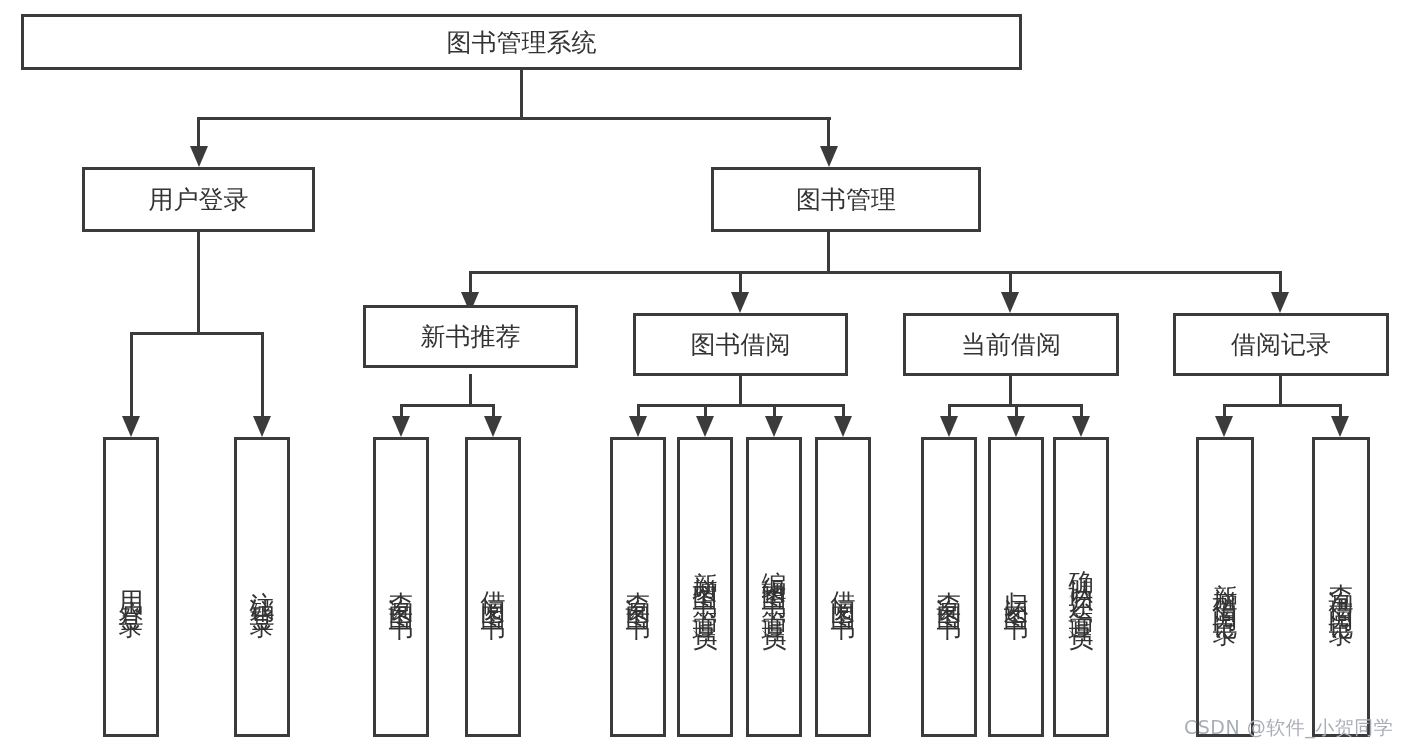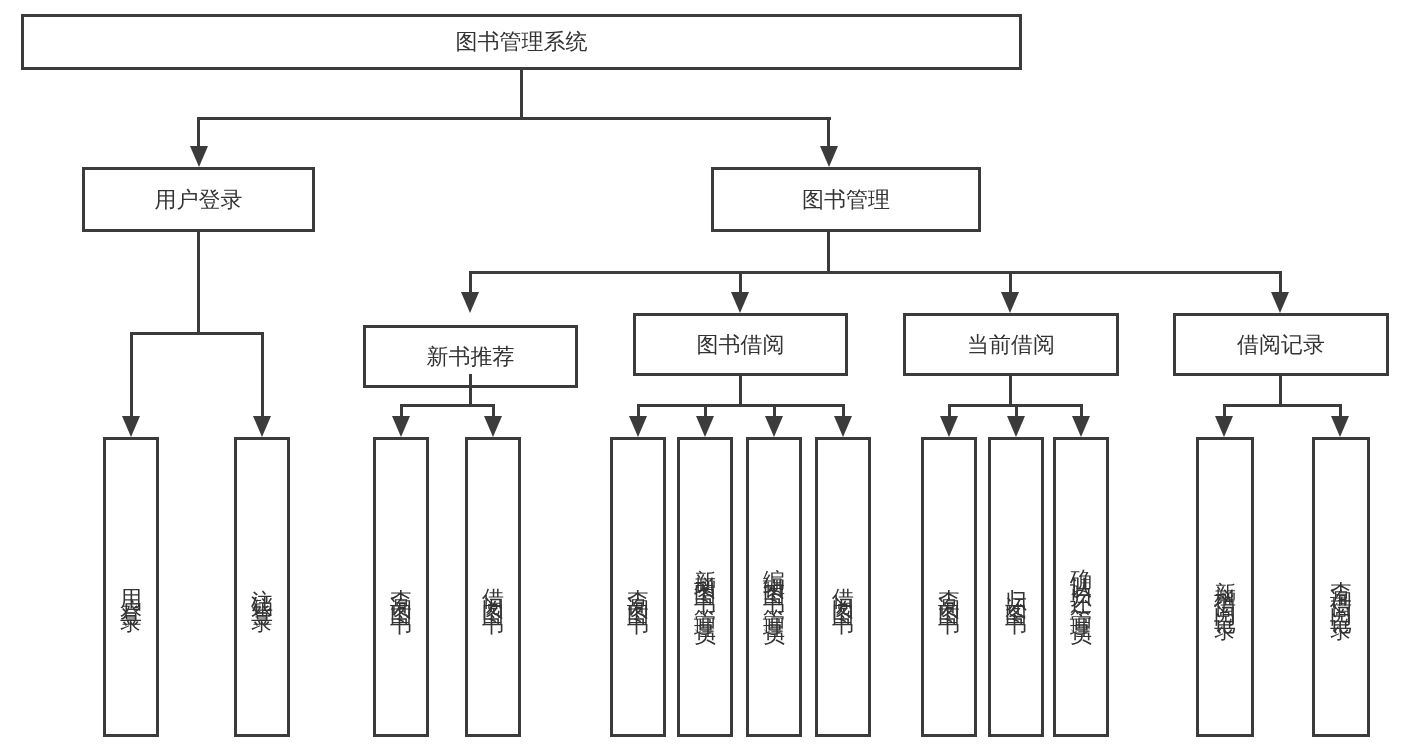--- a/index.html
+++ b/index.html
@@ -12,21 +12,21 @@
   }
   
   .box {
     position:absolute;
     box-sizing:border-box;
     border:3px solid #3b3b3b;
     background:#ffffff;
     display:flex;
     align-items:center;
     justify-content:center;
-    font-size:22px;
+    font-size:25px;
     color:#333333;
     white-space:nowrap;
   }
   .vbox {
     writing-mode:vertical-rl;
     text-orientation:mixed;
     letter-spacing:8px;
     line-height:1.0;
   }
   
@@ -77,21 +77,21 @@
   <div class="h" style="left:469px;top:271px;width:813px"></div>
   <div class="v" style="left:469px;top:271px;height:24px"></div>
   <div class="ah" style="left:461px;top:292px"></div>
   <div class="v" style="left:739px;top:271px;height:24px"></div>
   <div class="ah" style="left:731px;top:292px"></div>
   <div class="v" style="left:1009px;top:271px;height:24px"></div>
   <div class="ah" style="left:1001px;top:292px"></div>
   <div class="v" style="left:1279px;top:271px;height:24px"></div>
   <div class="ah" style="left:1271px;top:292px"></div>
 
-  <div class="box" style="left:363px;top:325px;width:215px;height:63px">新书推荐</div>
+  <div class="box" style="left:363px;top:305px;width:215px;height:63px">新书推荐</div>
   <div class="box" style="left:633px;top:313px;width:215px;height:63px">图书借阅</div>
   <div class="box" style="left:903px;top:313px;width:216px;height:63px">当前借阅</div>
   <div class="box" style="left:1173px;top:313px;width:216px;height:63px">借阅记录</div>
 
   <div class="v" style="left:469px;top:374px;height:33px"></div>
   <div class="v" style="left:739px;top:374px;height:33px"></div>
   <div class="v" style="left:1009px;top:374px;height:33px"></div>
   <div class="v" style="left:1279px;top:374px;height:33px"></div>
 
   <div class="h" style="left:400px;top:404px;width:94px"></div>
@@ -136,14 +136,15 @@
   <div class="box vbox" style="left:746px;top:437px;width:56px;height:300px">编辑图书（管理员）</div>
   <div class="box vbox" style="left:815px;top:437px;width:56px;height:300px">借阅图书</div>
 
   <div class="box vbox" style="left:921px;top:437px;width:56px;height:300px">查询图书</div>
   <div class="box vbox" style="left:988px;top:437px;width:56px;height:300px">归还图书</div>
   <div class="box vbox" style="left:1053px;top:437px;width:56px;height:300px">确认归还（管理员）</div>
 
   <div class="box vbox" style="left:1196px;top:437px;width:58px;height:300px">新增借阅记录</div>
   <div class="box vbox" style="left:1312px;top:437px;width:58px;height:300px">查询借阅记录</div>
 
+  <div class="watermark">CSDN @软件_小贺同学</div>
 
 </div>
 
 </body></html>

